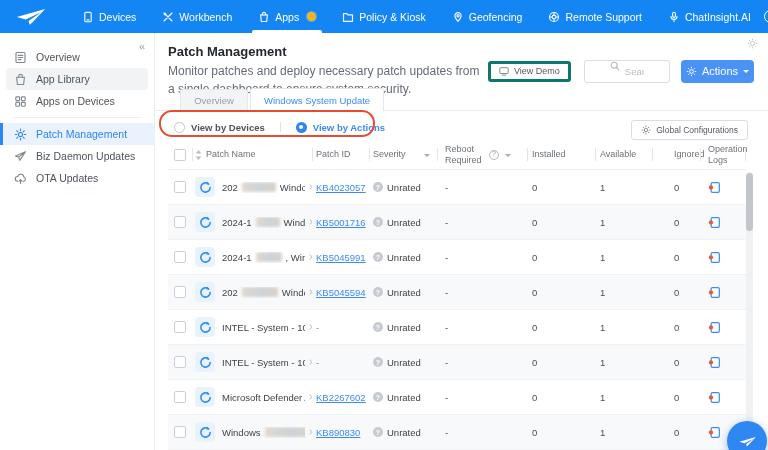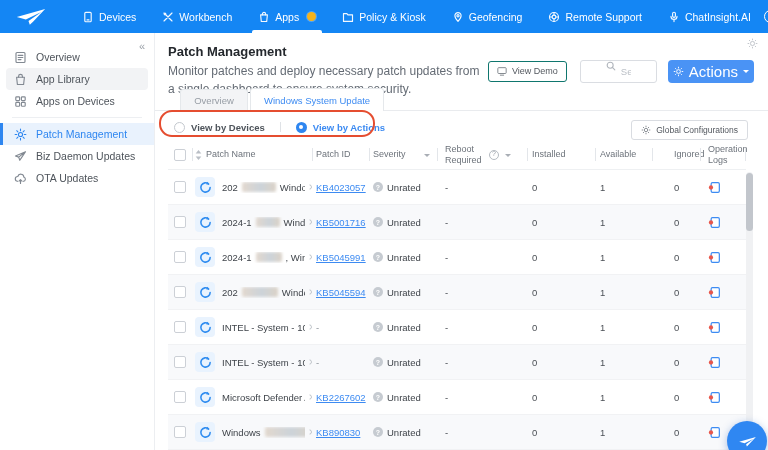--- a/index.html
+++ b/index.html
@@ -39,28 +39,28 @@
   .side-divider { height:1px; background:#edeff2; margin:5px 12px; }
 
   
   .main { position:absolute; top:33px; left:155px; right:0; bottom:0; background:#fff; overflow:hidden; }
   .page-gear { position:absolute; top:5px; right:10px; color:#bfc4ca; cursor:pointer; }
   .page-header { position:absolute; top:0; left:0; right:0; display:flex; align-items:center;
     padding:11px 14px 0 13px; }
   .title-block { width:322px; }
   .page-title { font-size:13px; font-weight:700; color:#24282d; }
   .page-sub { font-size:12px; color:#646b74; line-height:1.5; margin-top:3px; width:320px; }
-  .btn-demo { display:flex; align-items:center; gap:5px; border:1px solid #0f766e; border-radius:3px;
+  .btn-demo { display:flex; align-items:center; gap:5px; border:3px solid #0f766e; border-radius:3px;
     height:21px; padding:0 8px; font-size:9px; color:#53585f; margin-left:auto; background:#fff; cursor:pointer; white-space:nowrap; }
   .search-box { display:flex; gap:5px; border:1px solid #dadde2; border-radius:3px;
     height:23px; width:114px; padding:0 25px; margin-left:13px; background:#fff; }
   .search-box input { border:0; outline:0; width:100%; font-size:9.5px; color:#333; background:transparent; }
   .search-box input::placeholder { color:#b9bec5; }
   .btn-actions { display:flex; align-items:center; gap:5px; background:#4a93f5; color:#fff;
-    border-radius:4px; height:23px; padding:0 5px; font-size:15px; margin-left:11px; cursor:pointer; }
+    border-radius:4px; height:23px; padding:0 5px; font-size:11px; margin-left:11px; cursor:pointer; }
   .caret-w { width:0; height:0; border:3.5px solid transparent; border-top-color:#fff; margin-top:4px; }
 
   
   .tabbar { position:absolute; top:55px; left:0; right:0; height:23px; display:flex;
     align-items:flex-end; padding-left:25px; }
   .tabbar::after { content:""; position:absolute; left:0; right:0; bottom:0; height:1px; background:#e9ebee; }
   .tab { height:22px; display:flex; align-items:center; justify-content:center; font-size:9.5px;
     border:1px solid #e5e8eb; border-bottom:0; border-radius:3px 3px 0 0; padding:0 13px;
     margin-right:2px; position:relative; z-index:2; cursor:pointer; white-space:nowrap; }
   .tab.inactive { background:#f3f4f6; color:#979da5; min-width:68px; }

